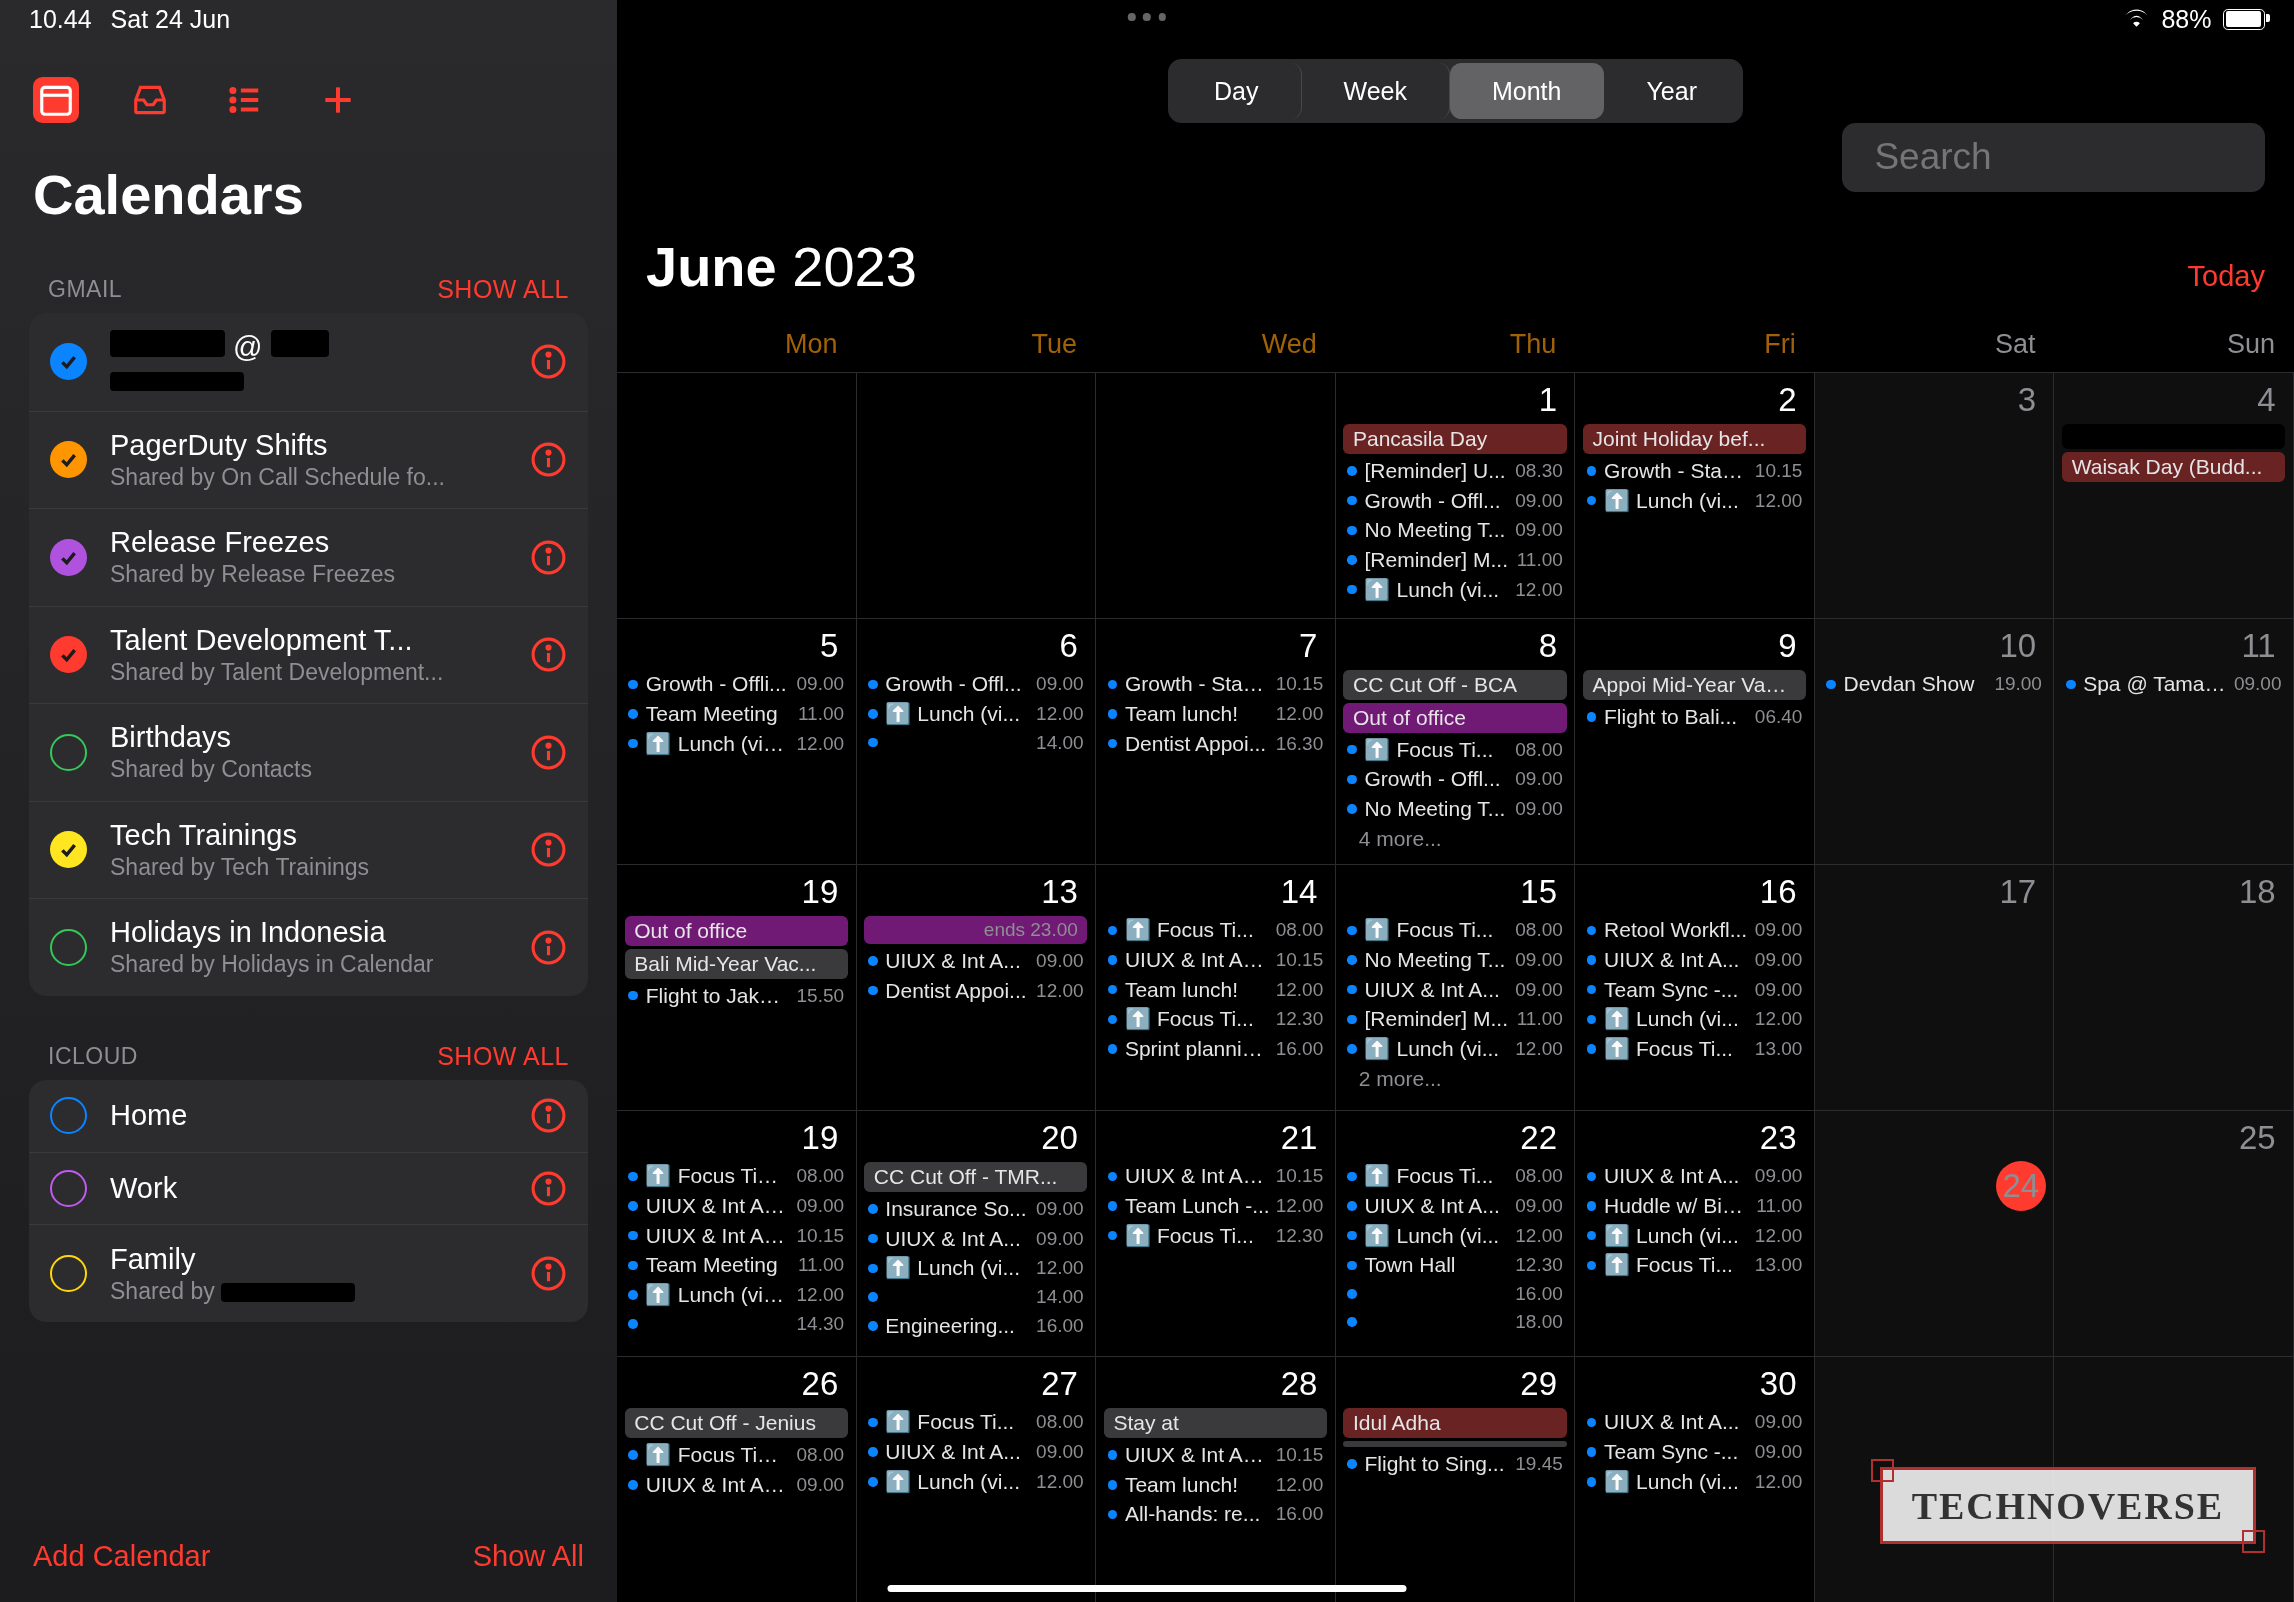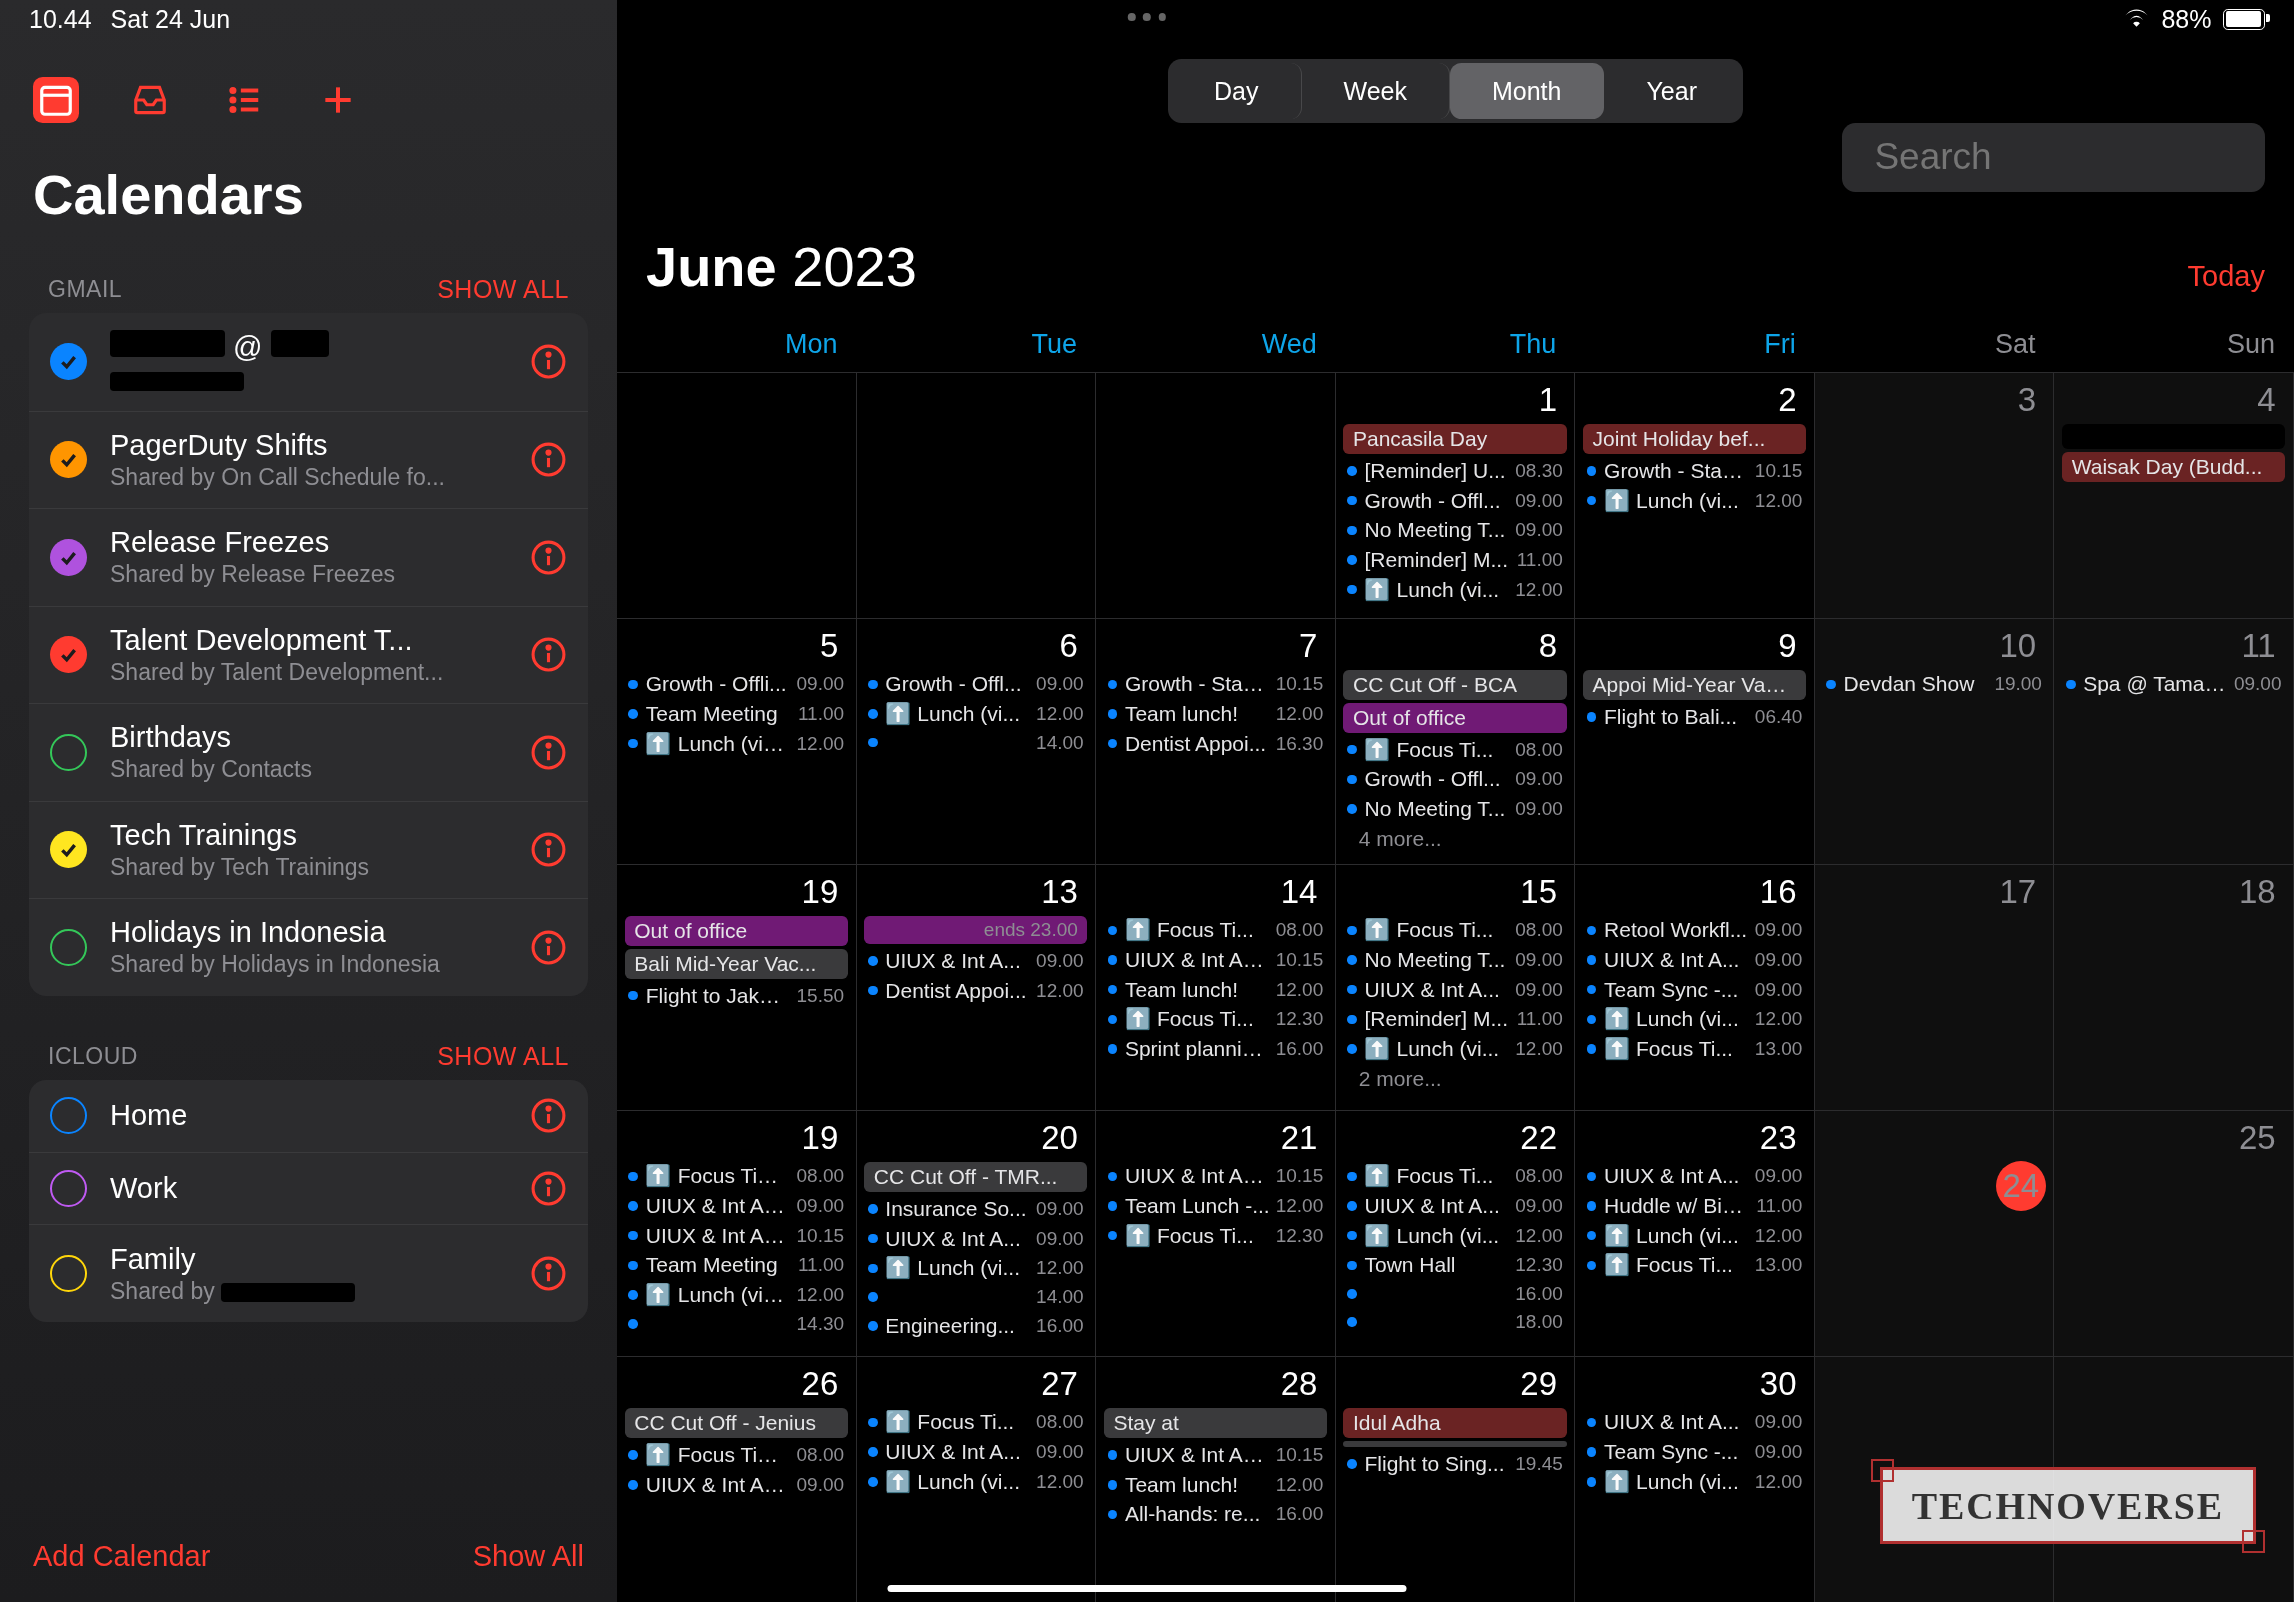--- a/index.html
+++ b/index.html
@@ -52,21 +52,21 @@
 .search-box { display: flex; align-items: center; background: #2c2c2e; border-radius: 13.4px; padding: 13.4px 19px; gap: 13.4px; width: 423px; }
 .search-box svg { width: 29px; height: 29px; fill: #8e8e93; }
 .search-box input { background: transparent; border: none; outline: none; color: #8e8e93; font-size: 37px; flex: 1; }
 
 .month-header { display: flex; align-items: baseline; justify-content: space-between; padding: 29px 29px 19px; }
 .month-title { font-size: 56px; font-weight: 400; }
 .month-title strong { font-weight: 700; }
 .today-link { color: #ff3b30; font-size: 29px; cursor: pointer; }
 
 .weekday-row { display: grid; grid-template-columns: repeat(7, 1fr); }
-.weekday { text-align: right; padding: 11.5px 19px; color: #0ea5e9; font-size: 27px; }
+.weekday { text-align: right; padding: 11.5px 19px; color: #a16207; font-size: 27px; }
 .weekday.weekend { color: #8e8e93; }
 
 .grid { flex: 1; display: grid; grid-template-columns: repeat(7, 1fr); grid-auto-rows: 1fr; }
 .day-cell { border-top: 1px solid #2c2c2e; border-right: 1px solid #2c2c2e; padding: 5.8px 7.7px 3.8px; overflow: hidden; position: relative; }
 .day-cell.weekend { background: #0f0f0f; }
 .day-num { text-align: right; font-size: 33px; padding: 1.9px 9.6px 5.8px; color: #fff; }
 .day-cell.weekend .day-num { color: #8e8e93; }
 .day-num.today { display: inline-block; float: right; background: #ff3b30; color: #fff; border-radius: 50%; width: 50px; height: 50px; line-height: 50px; text-align: center; padding: 0; margin-top: 44px; }
 
 .events { clear: both; }
@@ -240,21 +240,21 @@
             <div class="cal-info-btn"><svg viewBox="0 0 24 24" fill="none" stroke="#ff3b30" stroke-width="2">
                 <circle cx="12" cy="12" r="10"></circle>
                 <line x1="12" y1="11" x2="12" y2="17"></line>
                 <circle cx="12" cy="7.5" r="1" fill="#ff3b30"></circle>
               </svg></div>
           </div>
           <div class="cal-item">
             <div class="cal-check" style="border-color:#34c759"></div>
             <div class="cal-info">
               <div class="cal-name">Holidays in Indonesia</div>
-              <div class="cal-sub">Shared by Holidays in Indonesia</div>
+              <div class="cal-sub">Shared by Holidays in Calendar</div>
             </div>
             <div class="cal-info-btn"><svg viewBox="0 0 24 24" fill="none" stroke="#ff3b30" stroke-width="2">
                 <circle cx="12" cy="12" r="10"></circle>
                 <line x1="12" y1="11" x2="12" y2="17"></line>
                 <circle cx="12" cy="7.5" r="1" fill="#ff3b30"></circle>
               </svg></div>
           </div>
         </div>
         <div class="section-header">
           <span>ICLOUD</span>

